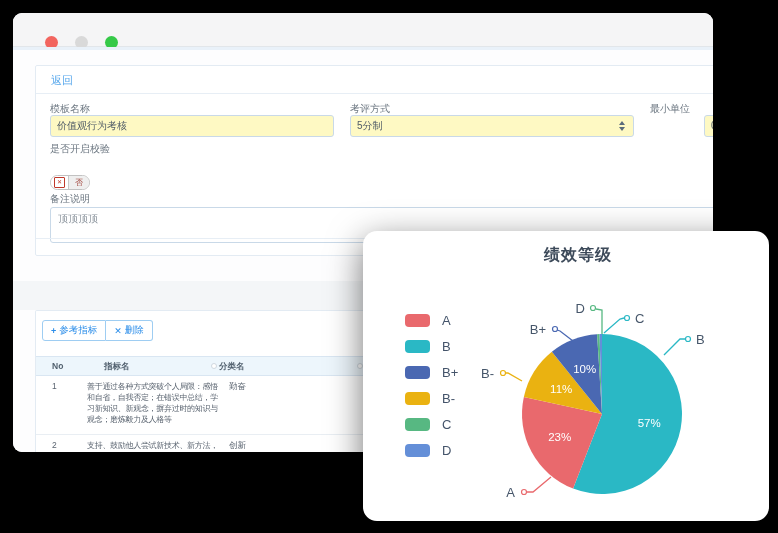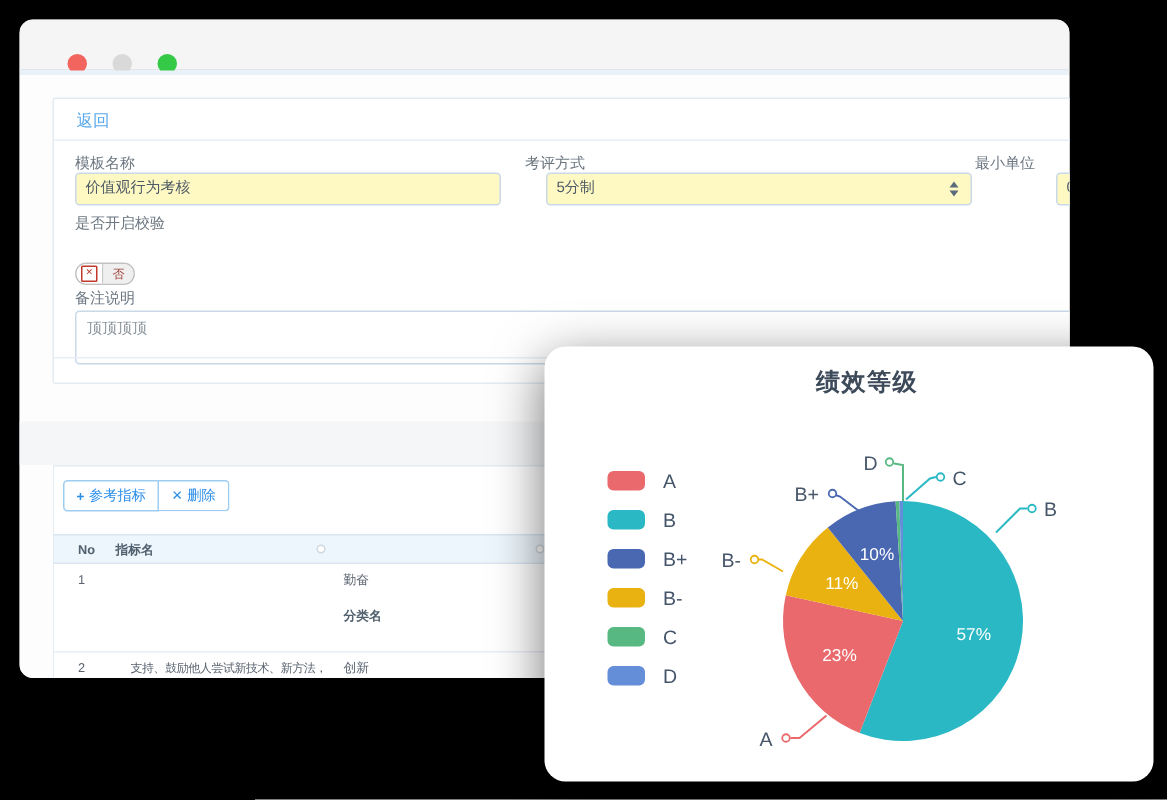--- a/index.html
+++ b/index.html
@@ -80,22 +80,22 @@
   .btn .ic{font-size:9px;font-weight:bold;}
 
   .tbl{position:absolute;left:0;top:45px;right:0;}
   .thead{
     position:relative;height:18px;background:#edf6fc;
     border-top:1px solid #d9e6f2;border-bottom:1px solid #d9e6f2;
     font-size:8.5px;color:#51606e;font-weight:bold;
   }
   .thead span{position:absolute;top:4px;}
   .th-no{left:16px;}
-  .th-name{left:41px;text-align:right;}
-  .th-cat{left:193px;margin-top:44px;}
+  .th-name{left:68px;text-align:right;}
+  .th-cat{left:183px;}
   .th-col4{left:331px;}
   .sorter{
     position:absolute;top:6px;width:6px;height:6px;border:1px solid #cfd8e0;
     border-radius:50%;background:#fff;box-sizing:border-box;
   }
   .sorter.s1{left:175px;} .sorter.s2{left:321px;}
   .trow{position:relative;border-bottom:1px solid #e9eef3;}
   .trow .no{position:absolute;left:16px;top:5px;font-size:8.5px;color:#5a6470;}
   .trow .name{
     position:absolute;left:51px;top:5px;width:136px;font-size:8px;line-height:11px;
@@ -138,21 +138,21 @@
 
     <div class="panelA">
       <div class="back-row">
         <span class="back-link">返回</span>
       </div>
 
       <span class="fieldlabel" style="left:14px;top:36px;">模板名称</span>
       <div class="textinput" style="left:14px;top:49px;width:284px;">价值观行为考核</div>
 
       <span class="fieldlabel" style="left:314px;top:36px;">考评方式</span>
-      <div class="textinput selectbox" style="left:328px;top:49px;width:284px;">
+      <div class="textinput selectbox" style="left:314px;top:49px;width:284px;">
         <span>5分制</span>
         <span class="sel-arrows">
             <i class="up"></i>
             <i class="dn"></i>
           </span>
       </div>
 
       <span class="fieldlabel" style="left:614px;top:36px;">最小单位</span>
       <div class="textinput" style="left:636px;top:49px;width:76px;margin-left:32px;">0.5</div>
 
@@ -189,20 +189,21 @@
           <span class="th-no">No</span>
           <span class="th-name">指标名</span>
           <i class="sorter s1"></i>
           <span class="th-cat">分类名</span>
           <i class="sorter s2"></i>
           <span class="th-col4">指</span>
         </div>
         <div id="tbody">
             <div class="trow" style="height: 58px;">
               <span class="no">1</span>
+              <span class="name">善于通过各种方式突破个人局限：感悟和自省，自我否定；在错误中总结，学习新知识、新观念，摒弃过时的知识与观念；磨炼毅力及人格等</span>
               <span class="cat">勤奋</span>
               <span class="mini">‥</span>
             </div>
             <div class="trow" style="height: 36px;">
               <span class="no">2</span>
               <span class="name">支持、鼓励他人尝试新技术、新方法，并允许出现小问题</span>
               <span class="cat">创新</span>
               <span class="mini">‥</span>
             </div>
           </div>

